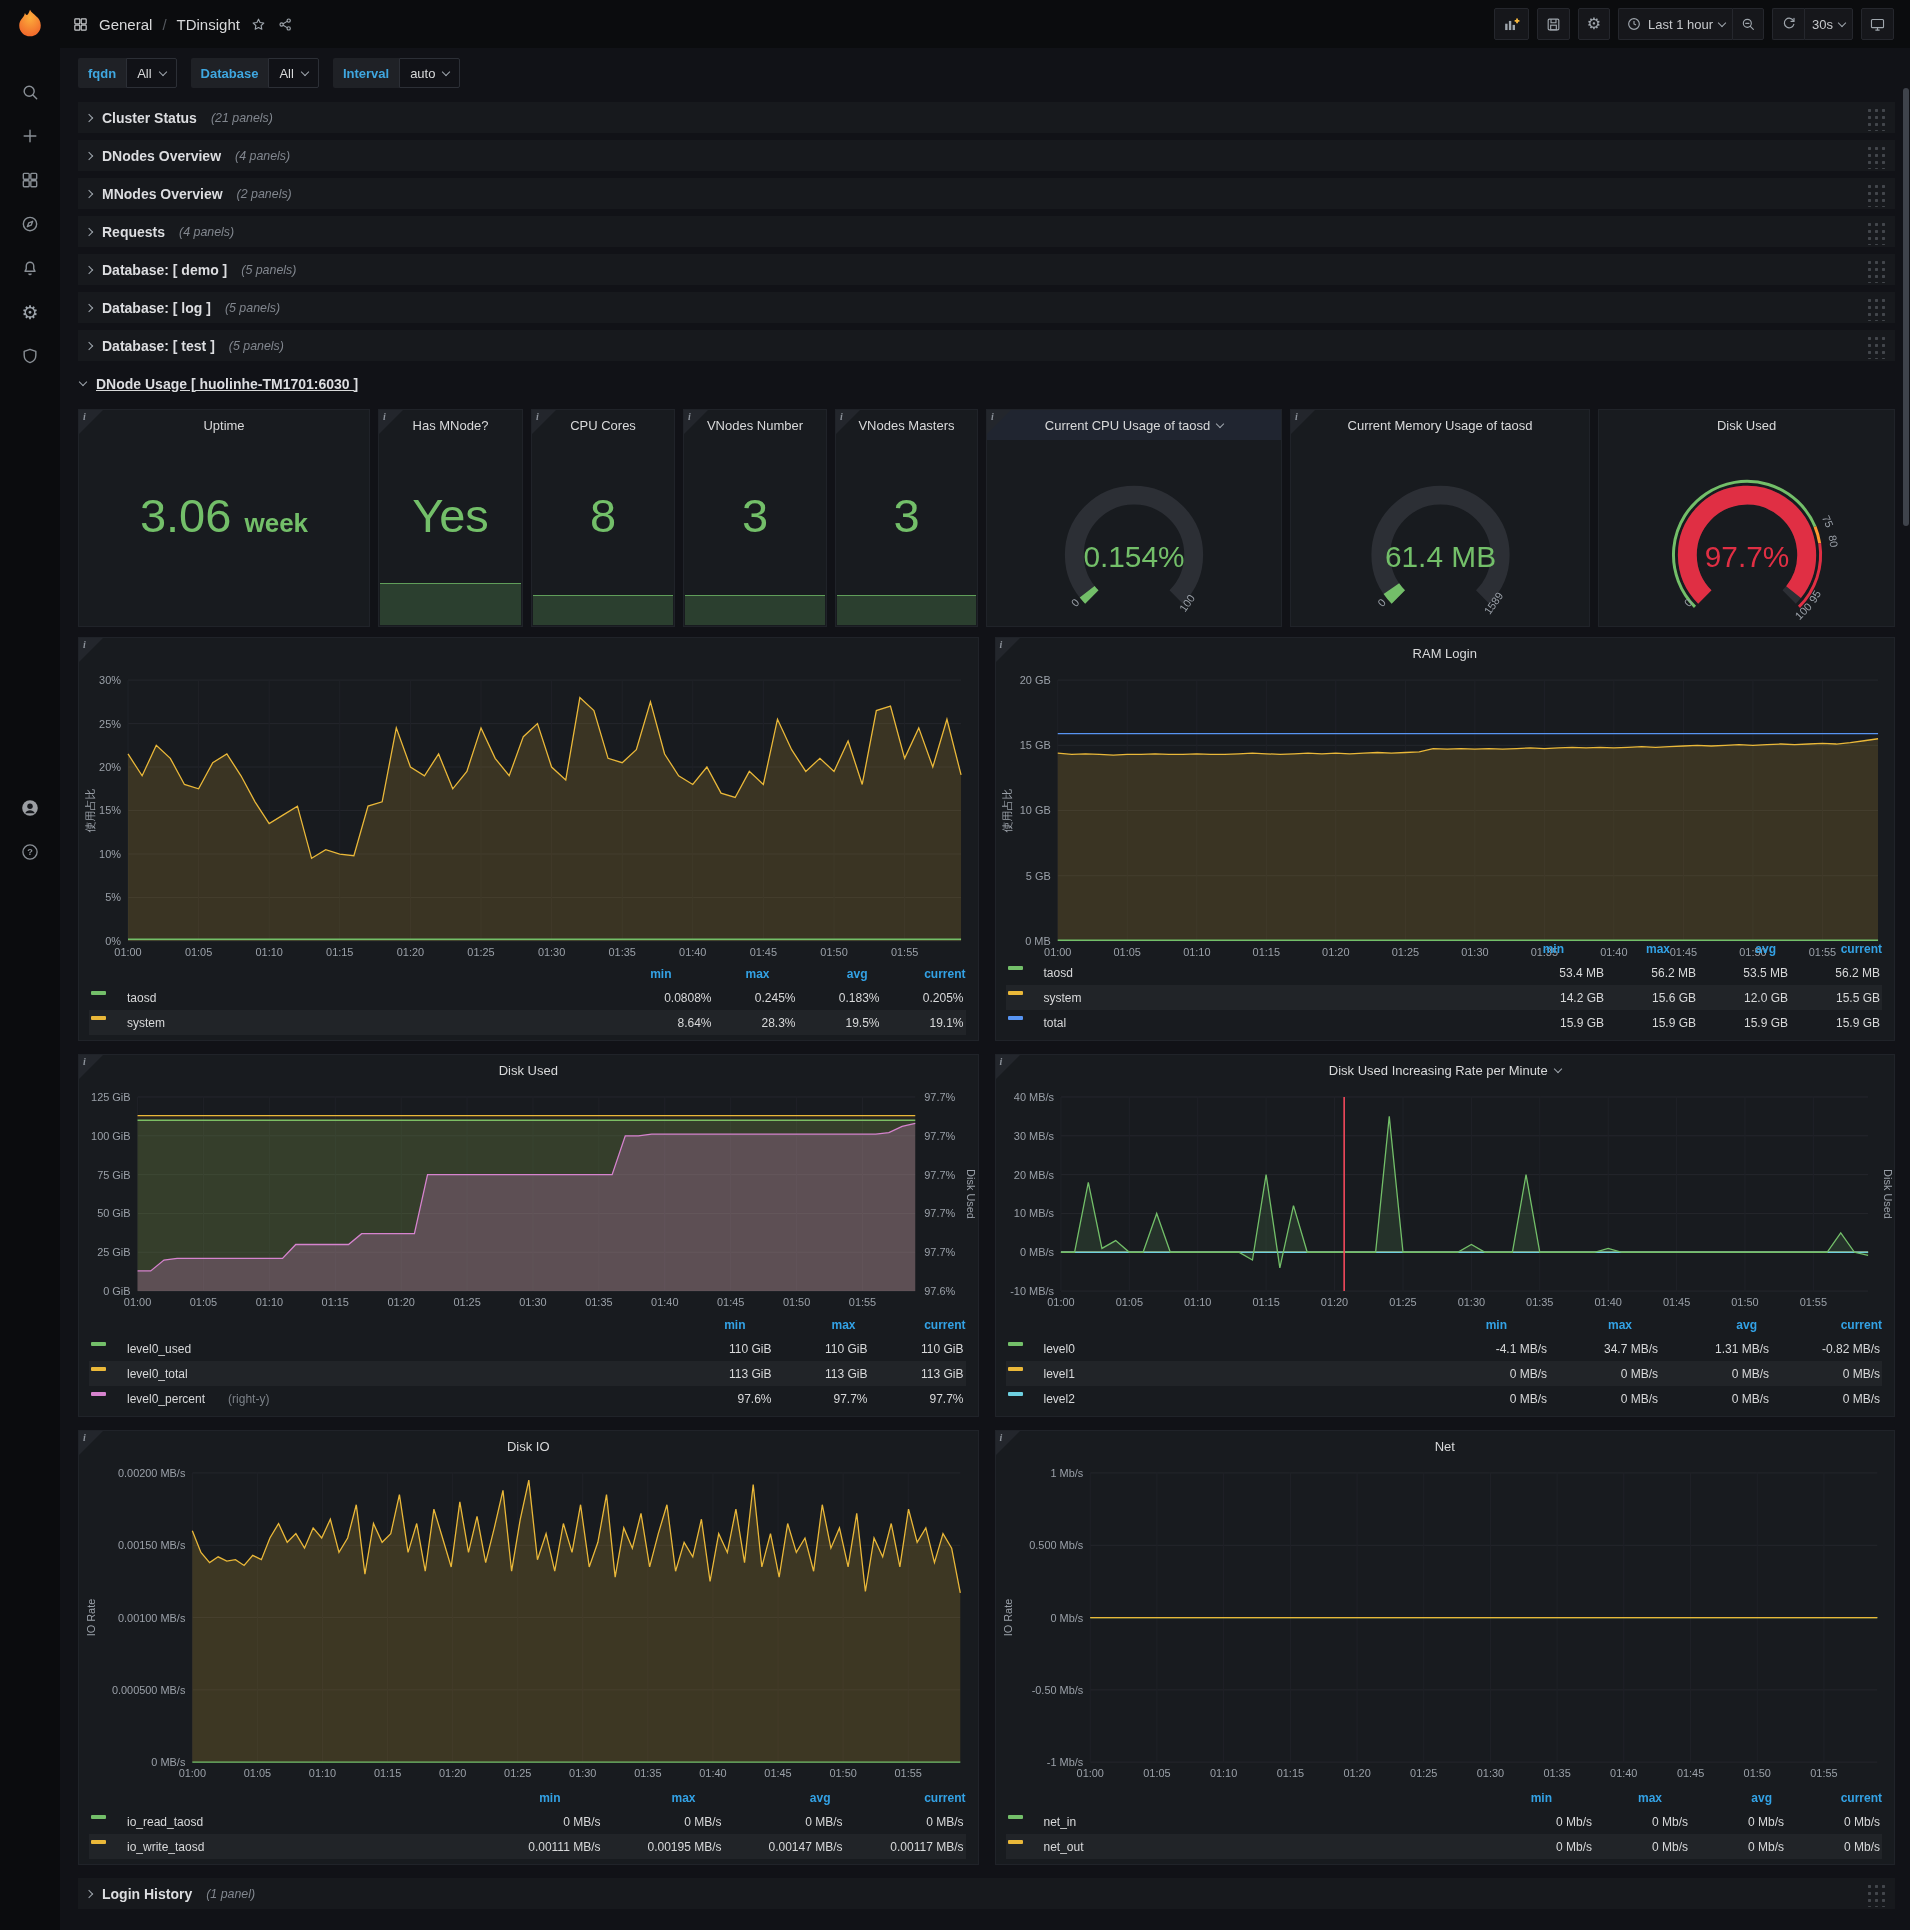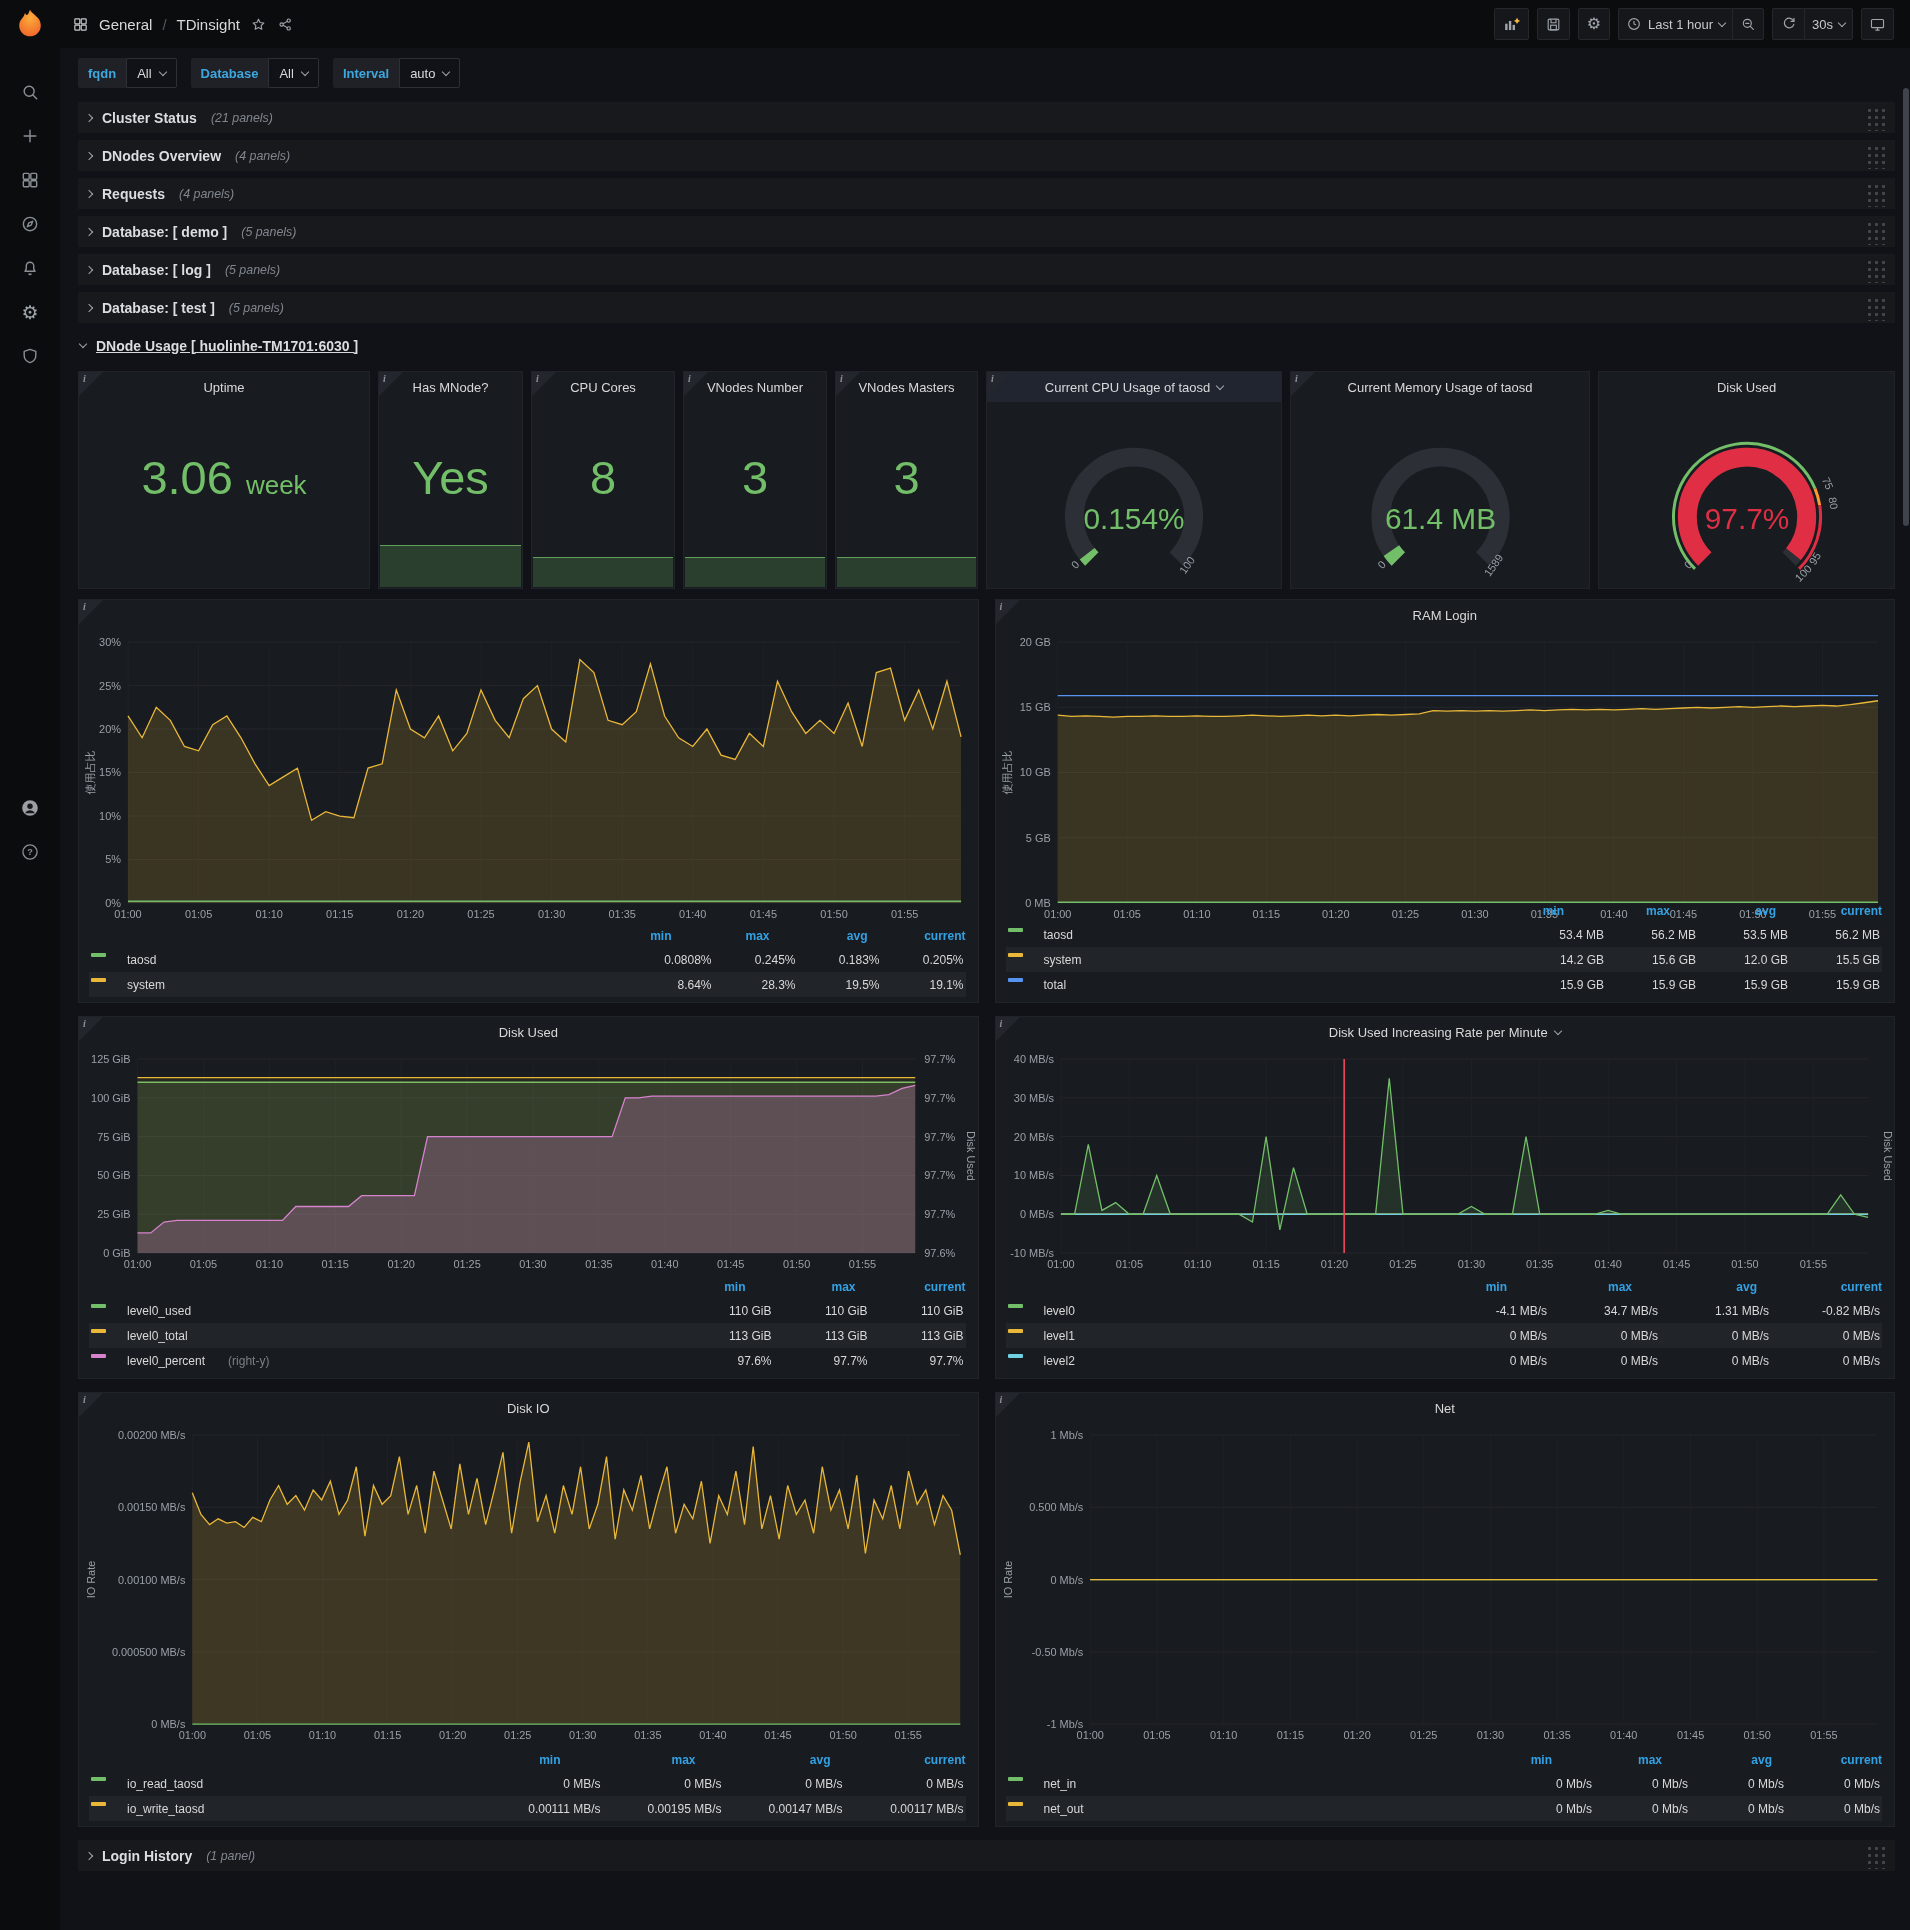--- a/index.html
+++ b/index.html
@@ -57,21 +57,21 @@
   .ptitle.hl { background:#202530; }
   .icorner { position:absolute; top:0; left:0; width:0; height:0;
     border-top:24px solid #23262c; border-right:24px solid transparent; z-index:2; }
   .icorner b { position:absolute; top:-23px; left:4px; font-size:10px; font-weight:700;
     font-style:italic; color:#8d939b; font-family:"Liberation Serif", serif; }
 
   .statrow { display:flex; gap:8px; margin-bottom:10px; }
   .statrow .panel { height:218px; }
   .stat-val { position:absolute; left:0; right:0; top:82px; text-align:center;
     color:#73bf69; font-size:47px; font-weight:500; line-height:1; }
-  .stat-val .unit { font-size:26px; font-weight:400; }
+  .stat-val .unit { font-size:26px; font-weight:700; }
   .spark { position:absolute; left:1px; right:1px; bottom:1px; height:30px;
     background:rgba(115,191,105,.22); border-top:1px solid rgba(115,191,105,.75); }
   .gauge-box { position:absolute; left:0; right:0; top:32px; bottom:2px; }
 
   
   .chart-grid { display:flex; gap:16px; margin-bottom:13px; }
   .chart-panel { flex:1; }
   .row1 .chart-panel { height:404px; }
   .row2 .chart-panel { height:363px; }
   .row3 .chart-panel { height:435px; }
@@ -280,20 +280,26 @@
       <span class="grip"></span>
     </div>
   <div class="rowbar">
       <span class="chev right"></span>
       <span class="rtitle">DNodes Overview</span>
       <span class="rcount">(4 panels)</span>
       <span class="grip"></span>
     </div>
   <div class="rowbar">
       <span class="chev right"></span>
+      <span class="rtitle">MNodes Overview</span>
+      <span class="rcount">(2 panels)</span>
+      <span class="grip"></span>
+    </div>
+  <div class="rowbar">
+      <span class="chev right"></span>
       <span class="rtitle">Requests</span>
       <span class="rcount">(4 panels)</span>
       <span class="grip"></span>
     </div>
   <div class="rowbar">
       <span class="chev right"></span>
       <span class="rtitle">Database: [ demo ]</span>
       <span class="rcount">(5 panels)</span>
       <span class="grip"></span>
     </div>

